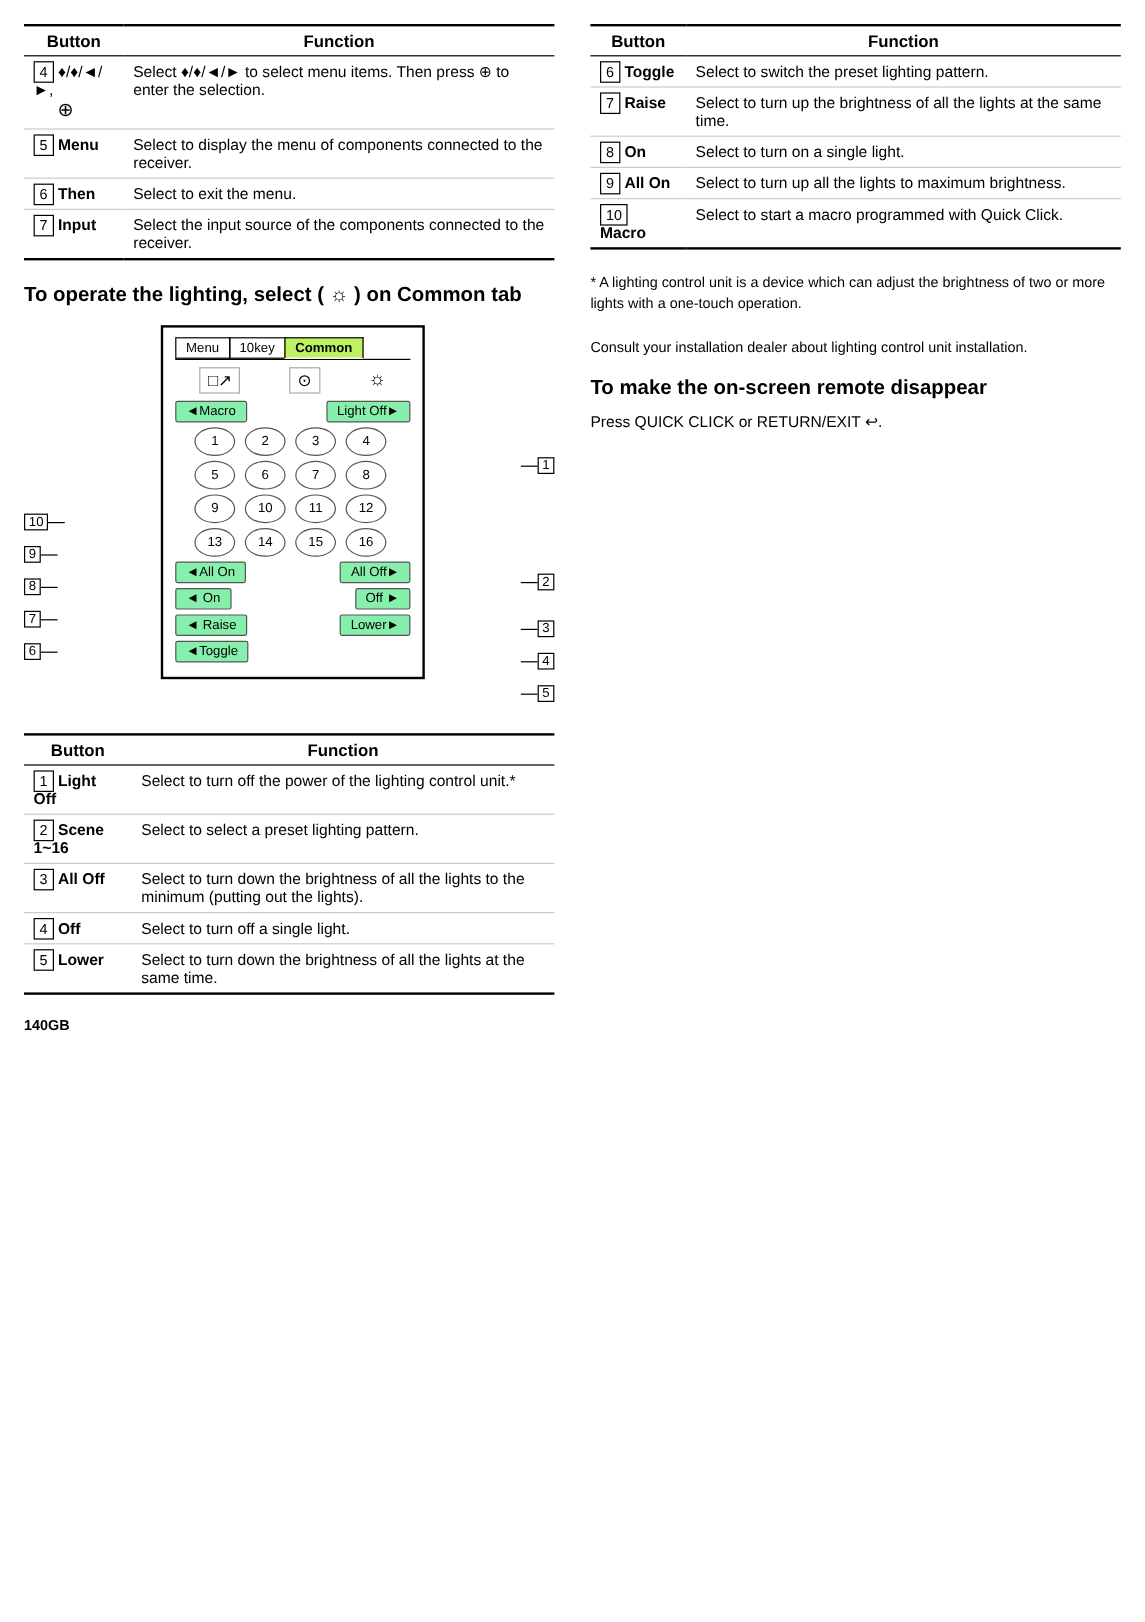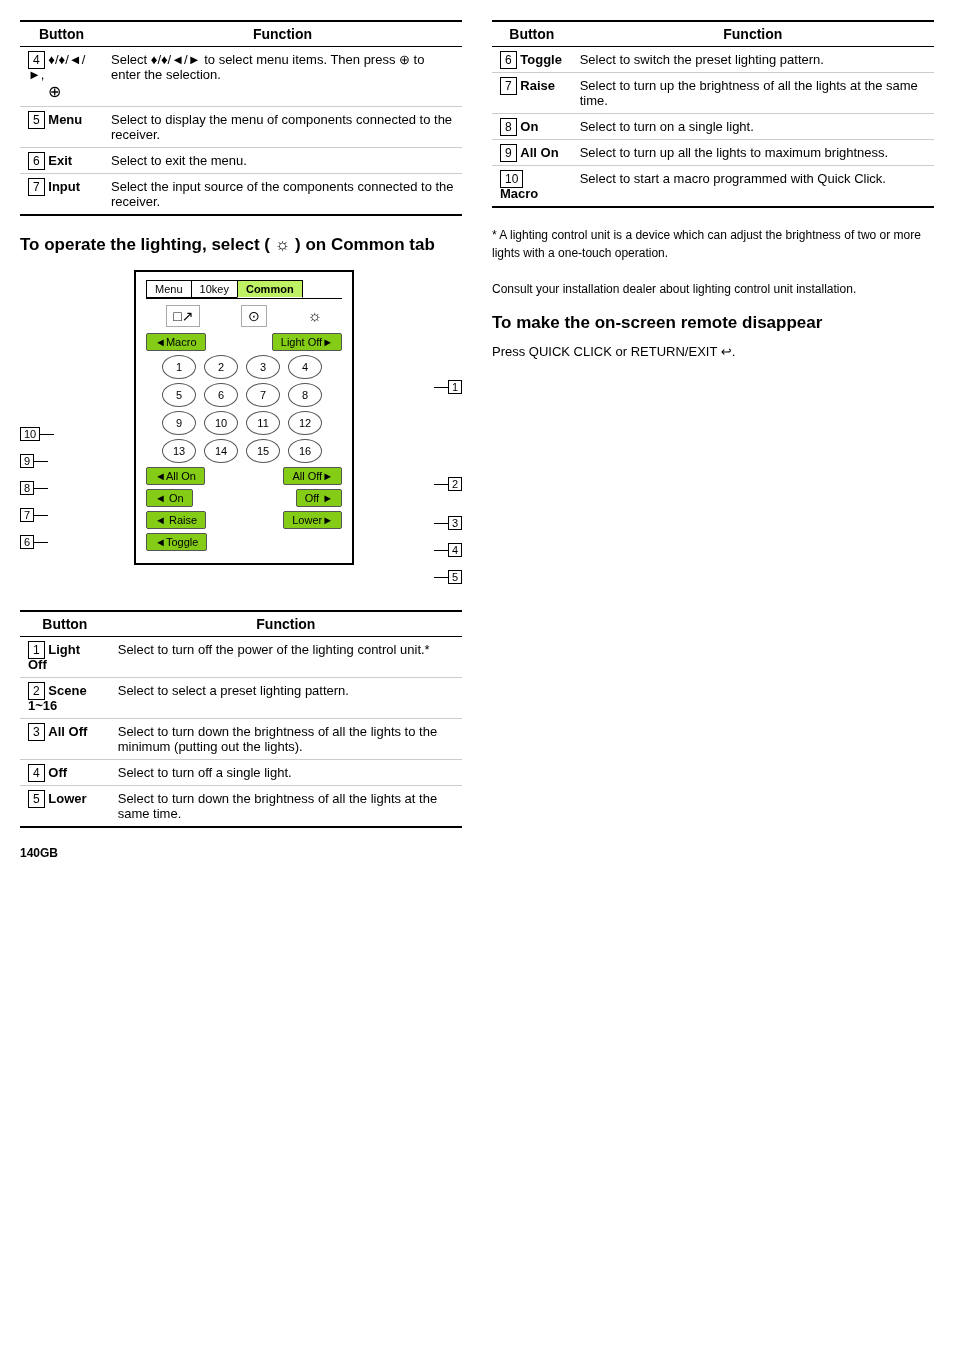--- a/index.html
+++ b/index.html
@@ -102,21 +102,21 @@
     .remote-btn-row {
       display: flex;
       justify-content: space-between;
       align-items: center;
       margin-bottom: 4px;
     }
     .remote-btn {
       border: 1px solid #555;
       padding: 2px 8px;
       font-size: 11px;
-      background: #84cc16;
+      background: #86efac;
       border-radius: 2px;
     }
     .num-grid {
       display: grid;
       grid-template-columns: repeat(4, 38px);
       gap: 4px;
       justify-content: center;
       margin-bottom: 4px;
     }
     .num-btn {
@@ -217,21 +217,21 @@
         <tr>
           <td>
             <span class="btn-num">5</span>
             <span class="btn-label"> Menu</span>
           </td>
           <td>Select to display the menu of components connected to the receiver.</td>
         </tr>
         <tr>
           <td>
             <span class="btn-num">6</span>
-            <span class="btn-label"> Exit</span>
+            <span class="btn-label"> Then</span>
           </td>
           <td>Select to exit the menu.</td>
         </tr>
         <tr>
           <td>
             <span class="btn-num">7</span>
             <span class="btn-label"> Input</span>
           </td>
           <td>Select the input source of the components connected to the receiver.</td>
         </tr>

